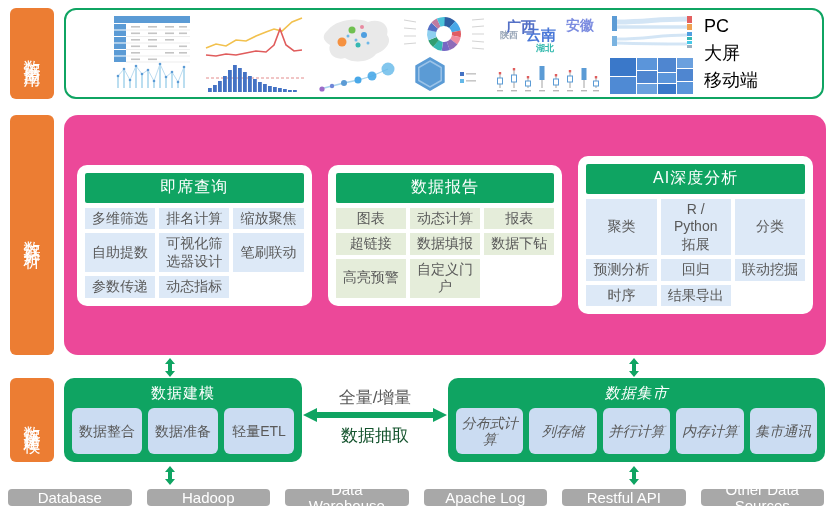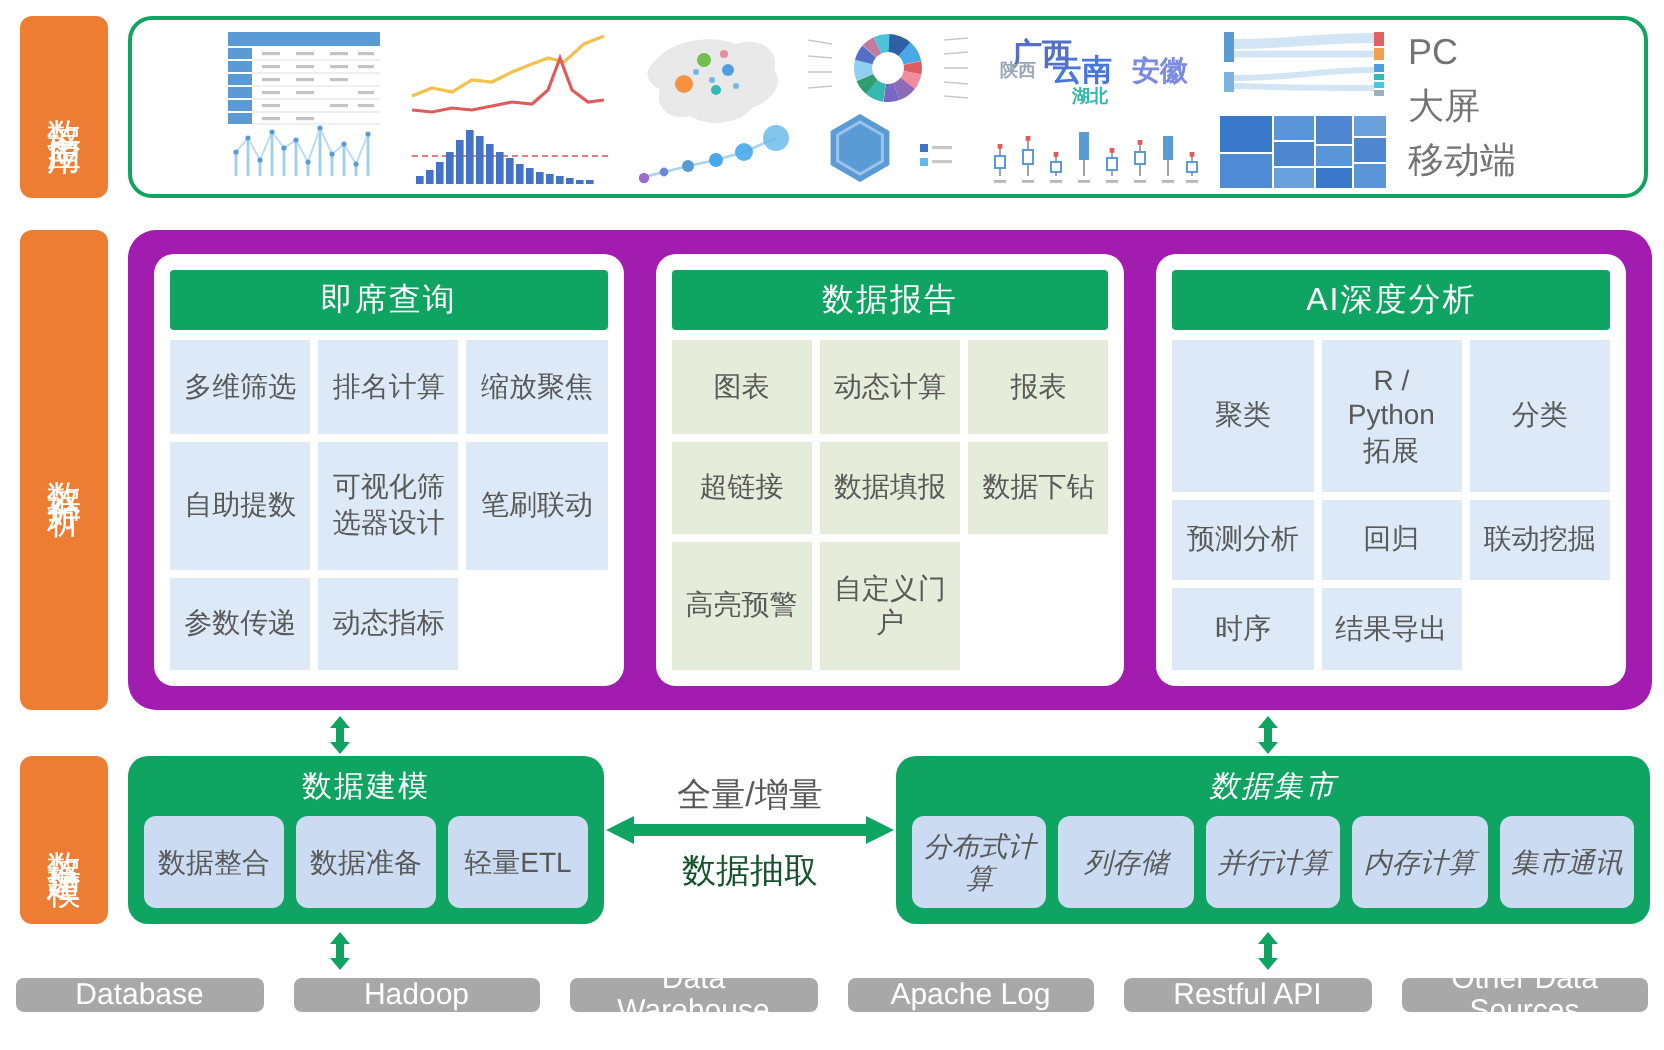--- a/index.html
+++ b/index.html
@@ -22,34 +22,34 @@
   
   .app-box{
     position:absolute;left:64px;top:8px;width:760px;height:91px;box-sizing:border-box;
     background:#fff;border:2px solid #0FA462;border-radius:12px;
     display:flex;align-items:center;gap:6px;padding:4px 10px 4px 40px;
   }
   .thumb{flex:0 0 auto;}
   .wordcloud{position:relative;width:112px;height:80px;flex:0 0 auto;}
   .wc-word{position:absolute;white-space:nowrap;font-weight:bold;}
   .wc-1{left:34px;top:12px;font-size:15px;color:#4a78d8;}
-  .wc-2{left:74px;top:13px;font-size:14px;color:#7b8ce0;}
+  .wc-2{left:74px;top:3px;font-size:14px;color:#7b8ce0;}
   .wc-3{left:14px;top:4px;font-size:15px;color:#5470c6;}
   .wc-4{left:8px;top:15px;font-size:9px;color:#9aa7b8;}
   .wc-5{left:44px;top:28px;font-size:9px;color:#2fb8ac;}
   .wc-box{position:absolute;left:0;bottom:0;}
   .outputs{
-    margin-left:auto;flex:0 0 auto;color:#737373;font-size:18px;line-height:1.5;
+    margin-left:auto;flex:0 0 auto;color:#000000;font-size:18px;line-height:1.5;
     padding-right:12px;min-width:96px;
   }
 
   
   .analysis{
     position:absolute;left:64px;top:115px;width:762px;height:240px;box-sizing:border-box;
-    background:#a21caf;border-radius:14px;display:flex;gap:16px;padding:12px 13px;
+    background:#ec4899;border-radius:14px;display:flex;gap:16px;padding:12px 13px;align-items:center;
   }
   .panel{flex:1 1 0;background:#fff;border-radius:10px;padding:8px;box-sizing:border-box;
     display:flex;flex-direction:column;gap:5px;min-width:0;}
   .panel-header{
     background:#0FA462;color:#fff;height:30px;flex:0 0 30px;border-radius:2px;
     display:flex;align-items:center;justify-content:center;font-size:16px;letter-spacing:1px;
   }
   .panel-grid{flex:1 1 auto;display:grid;grid-template-columns:1fr 1fr 1fr;gap:4px;}
   .cell{
     display:flex;align-items:center;justify-content:center;text-align:center;

